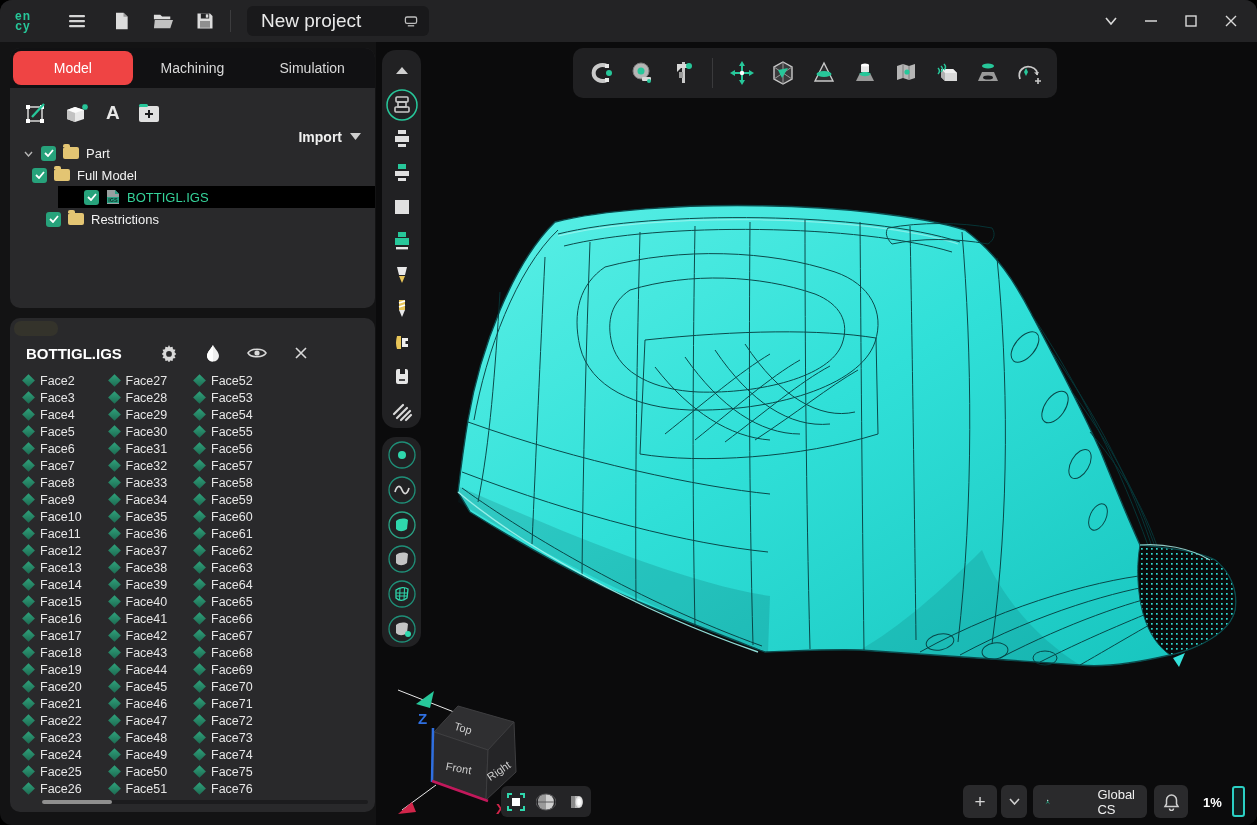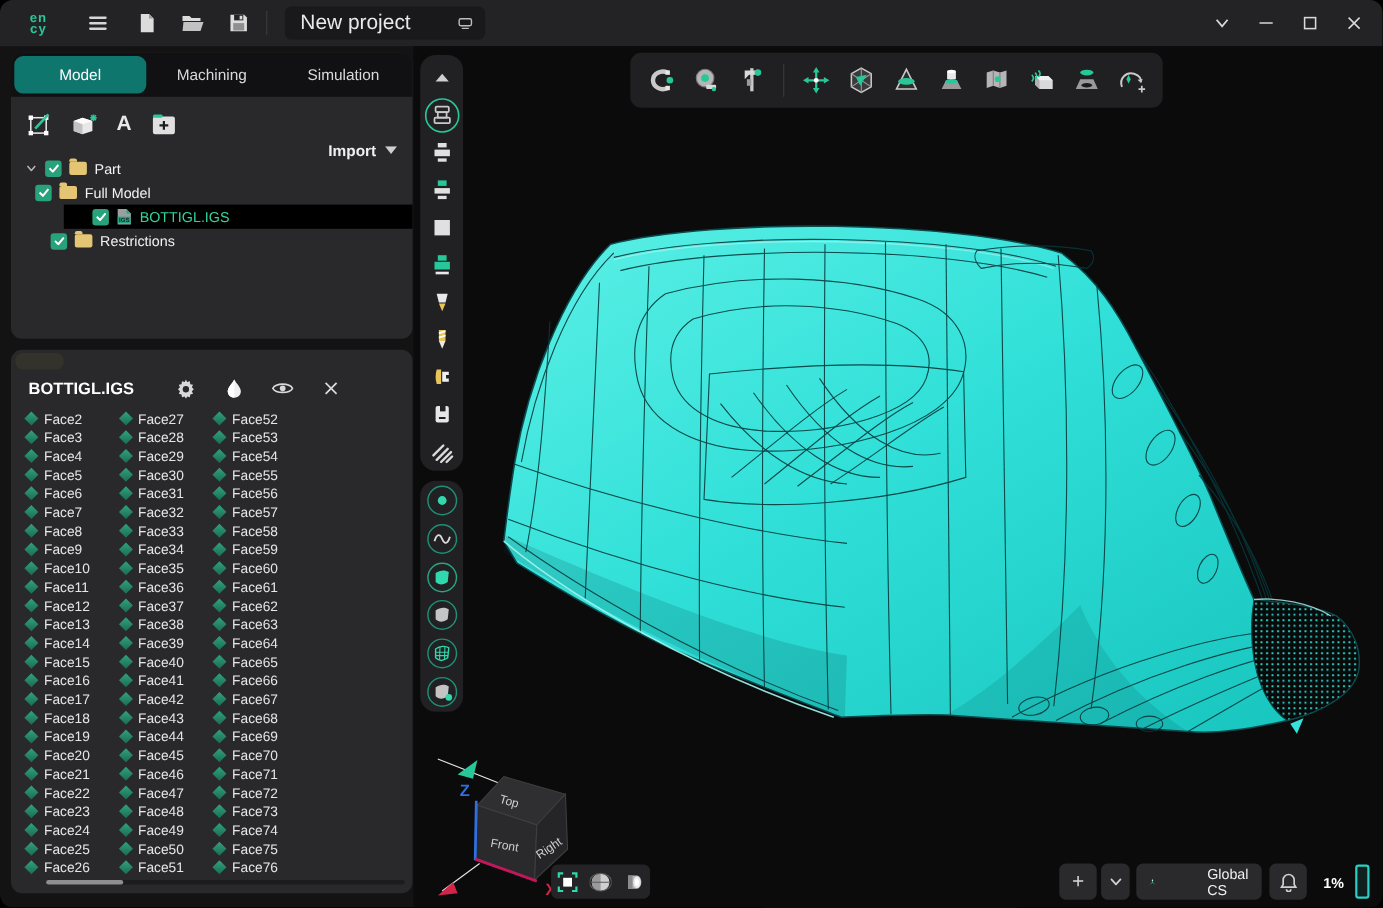--- a/index.html
+++ b/index.html
@@ -1,33 +1,33 @@
 <!DOCTYPE html>
 <html><head>
 <meta charset="utf-8">
 <style>
   html,body{margin:0;padding:0;background:#000;}
   *{box-sizing:border-box;font-family:"Liberation Sans",sans-serif;}
   #window{position:relative;width:1257px;height:825px;background:#131314;border-radius:12px;overflow:hidden;}
   .abs{position:absolute;}
   
   #titlebar{left:0;top:0;width:1257px;height:42px;background:#232325;display:flex;align-items:center;}
-  .logo{width:30px;height:30px;margin-left:20px;display:flex;flex-direction:column;align-items:center;justify-content:center;color:#27c79a;font-family:"DejaVu Sans Mono",monospace;font-weight:bold;font-size:12px;line-height:10px;letter-spacing:1px;}
+  .logo{width:30px;height:30px;margin-left:8px;display:flex;flex-direction:column;align-items:center;justify-content:center;color:#27c79a;font-family:"DejaVu Sans Mono",monospace;font-weight:bold;font-size:12px;line-height:10px;letter-spacing:1px;}
   .tbtn{width:34px;height:34px;display:flex;align-items:center;justify-content:center;border-radius:6px;cursor:pointer;}
   .tdivider{width:1px;height:22px;background:#3c3c3e;margin:0 8px;}
   #project-pill{width:182px;height:30px;background:#19191b;border-radius:6px;display:flex;align-items:center;padding:0 10px 0 14px;color:#e9e9e9;font-size:19px;margin-left:8px;}
   #project-pill .grow{flex:1;}
   .wbtns{margin-left:auto;display:flex;align-items:center;}
   .wbtn{width:40px;height:34px;display:flex;align-items:center;justify-content:center;}
   
   .panel{background:#29292b;border-radius:10px;}
   
   #tabstrip{left:0;top:0;width:365px;height:40px;background:#111113;border-radius:10px 10px 0 0;display:flex;padding:3px;}
   .tab{flex:1;display:flex;align-items:center;justify-content:center;font-size:14px;color:#d9d9d9;border-radius:8px;cursor:pointer;}
-  .tab.active{background:#0f766e;color:#fff;}
+  .tab.active{background:#ef4444;color:#fff;}
   
   #model-toolbar{left:0;top:44px;width:365px;height:42px;display:flex;align-items:center;padding:0 14px;gap:16px;}
   #model-toolbar .grow{flex:1;}
   .import{color:#f0f0f0;font-weight:bold;font-size:14px;display:flex;align-items:center;gap:8px;cursor:pointer;margin-top:47px;}
   
   .trow{height:22px;display:flex;align-items:center;gap:7px;color:#f2f2f2;font-size:13px;cursor:pointer;}
   .checkbox{width:15px;height:15px;border-radius:3px;background:#27a27b;display:flex;align-items:center;justify-content:center;flex:0 0 auto;}
   .folder{width:16px;height:12px;background:#e3c573;border-radius:2px;position:relative;flex:0 0 auto;}
   .folder:before{content:"";position:absolute;left:0;top:-3px;width:7px;height:3px;background:#e3c573;border-radius:2px 2px 0 0;}
   .trow.selected{background:#000;color:#35d39a;}

